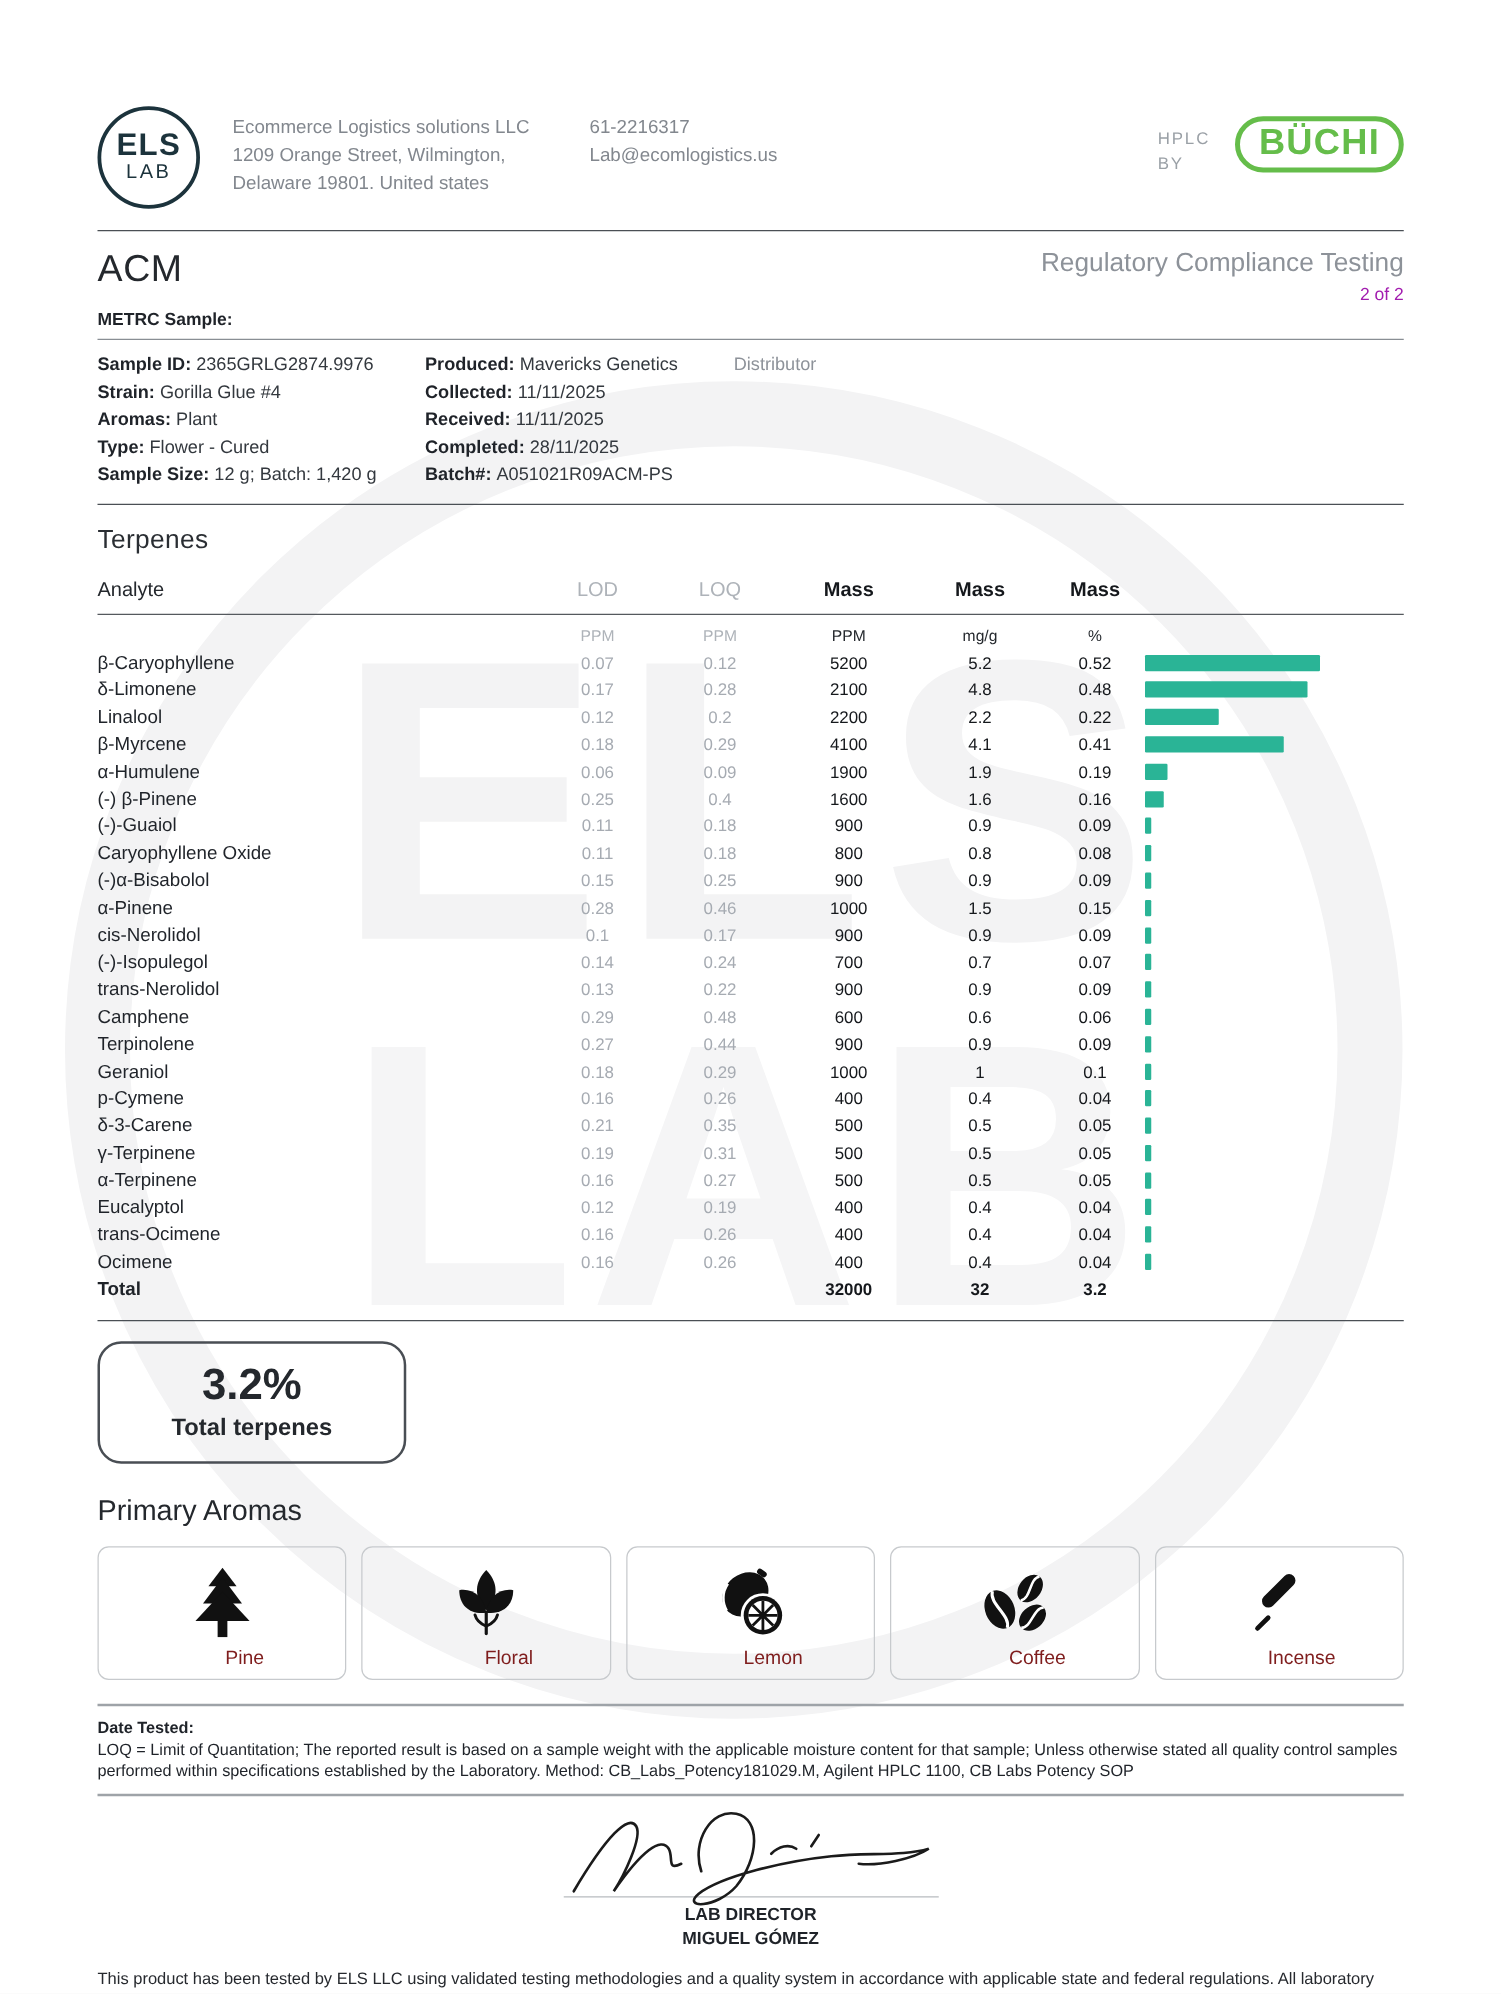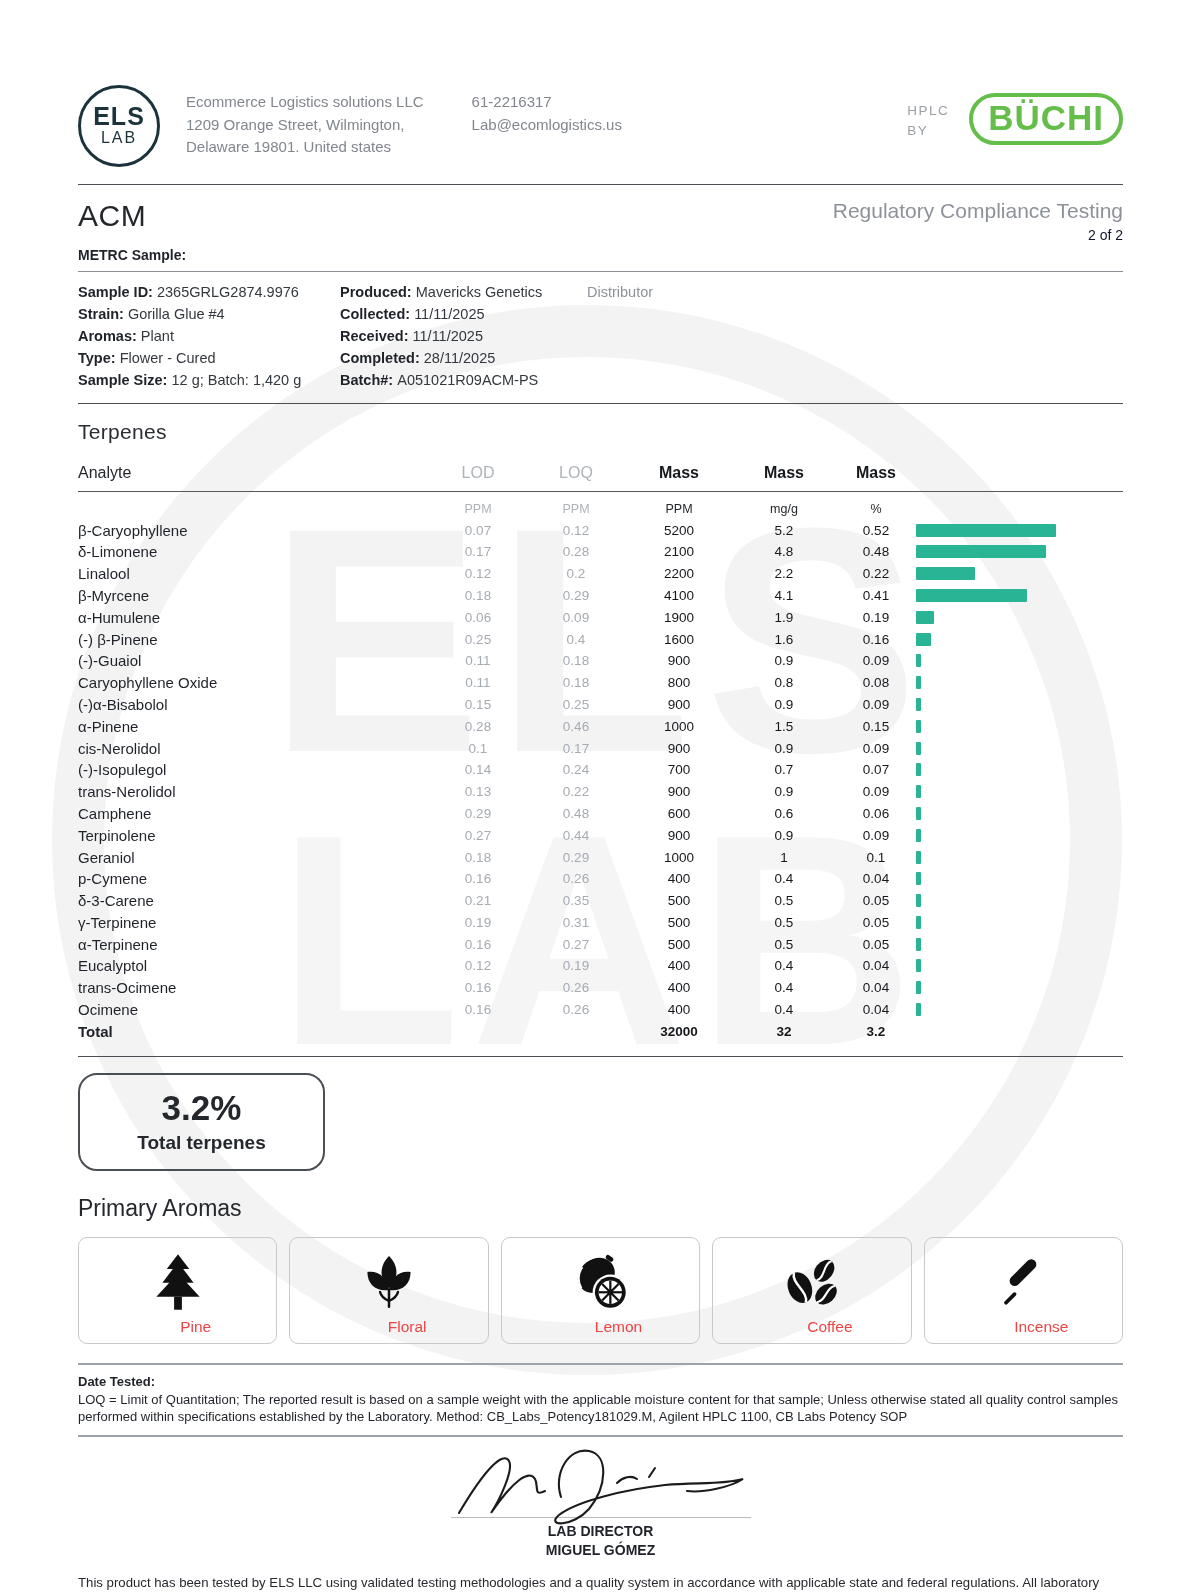--- a/index.html
+++ b/index.html
@@ -16,30 +16,30 @@
 
   
   .hdr { display:flex; align-items:flex-start; }
   .logo-circle { width:82px; height:82px; border:3.5px solid #1c333c; border-radius:50%; display:flex; flex-direction:column; align-items:center; justify-content:center; flex:none; }
   .logo-els { font-size:25px; font-weight:bold; color:#1c333c; letter-spacing:1px; line-height:1; }
   .logo-lab { font-size:16px; color:#1c333c; letter-spacing:2px; line-height:1.15; }
   .co-block { margin-left:26px; color:#82878e; font-size:15px; line-height:1.5; padding-top:6px; }
   .contact-block { margin-left:48px; color:#82878e; font-size:15px; line-height:1.5; padding-top:6px; }
   .hdr-spacer { flex:1; }
   .powerby { color:#9aa0a6; font-size:13.5px; letter-spacing:1.5px; line-height:1.5; padding-top:16px; margin-right:20px; text-align:left; }
-  .buchi { margin-top:8px; border:4px solid #65bd4a; border-radius:26px; padding:1px 15px 3px 15px; color:#65bd4a; font-weight:bold; font-size:35px; letter-spacing:1px; font-family:"Liberation Sans", sans-serif; }
+  .buchi { margin-top:8px; border:4px solid #65bd4a; border-radius:26px; padding:1px 15px 3px 15px; color:#65bd4a; font-weight:bold; font-size:29px; letter-spacing:1px; font-family:"Liberation Sans", sans-serif; }
 
   .rule-dark { border:none; border-top:1.5px solid #4a4f55; margin-top:17px; }
 
   
   .title-row { display:flex; justify-content:space-between; align-items:flex-start; margin-top:14px; }
   .acm { font-size:30px; color:#24282d; letter-spacing:0.5px; }
   .rct-wrap { text-align:right; }
   .rct { font-size:21px; color:#8d9299; }
-  .pageno { font-size:14px; color:#0f172a; margin-top:4px; }
+  .pageno { font-size:14px; color:#a21caf; margin-top:4px; }
   .metrc { font-size:14px; font-weight:bold; color:#1f2329; margin-top:4px; }
   .rule-metrc { border:none; border-top:1px solid #898e94; margin-top:8px; }
 
   .sample-grid { display:flex; margin-top:9px; font-size:14.5px; line-height:1.52; }
   .scol1 { width:262px; }
   .scol2 { width:247px; }
   .scol3 { flex:1; color:#8d9299; }
   .kv .k { font-weight:bold; color:#1f2329; }
   .kv .v { color:#33383e; }
   .rule-sample { border:none; border-top:1px solid #4a4f55; margin-top:12px; }
@@ -68,21 +68,21 @@
   .rule-tbl { border:none; border-top:1px solid #4a4f55; margin-top:14px; }
 
   
   .sum-box { margin-top:16px; width:247px; border:2px solid #494e54; border-radius:19px; text-align:center; padding:13px 10px 15px 10px; background:transparent; }
   .sum-val { font-size:35px; font-weight:bold; color:#24282d; }
   .sum-lbl { font-size:19px; font-weight:bold; color:#24282d; margin-top:4px; }
   .aromas-title { font-size:23px; color:#24282d; margin-top:24px; }
   .cards { display:flex; gap:12px; margin-top:15px; }
   .card { flex:1; height:107px; border:1.5px solid #c7cacd; border-radius:9px; display:flex; flex-direction:column; align-items:center; justify-content:flex-end; padding-bottom:7px; background:transparent; }
   .card .iconwrap { flex:1; display:flex; align-items:center; justify-content:center; padding-top:8px; }
-  .card .lbl { font-size:15.5px; color:#ef4444;margin-left:36px; }
+  .card .lbl { font-size:15.5px; color:#7f1d1d;margin-left:36px; }
 
   
   .foot-rule1 { border:none; border-top:2px solid #9ea3a8; margin-top:19px; }
   .note { margin-top:8px; font-size:13px; color:#1f2329; line-height:1.35; }
   .note .b { font-weight:bold; }
   .foot-rule2 { border:none; border-top:2px solid #9ea3a8; margin-top:9px; }
 
   .sig-wrap { text-align:center; margin-top:2px; }
   .sig-svg { display:block; margin:0 auto -14px auto; }
   .sig-line { width:300px; margin:0 auto; border-top:1.5px solid #b8bcc0; padding-top:5px; }

